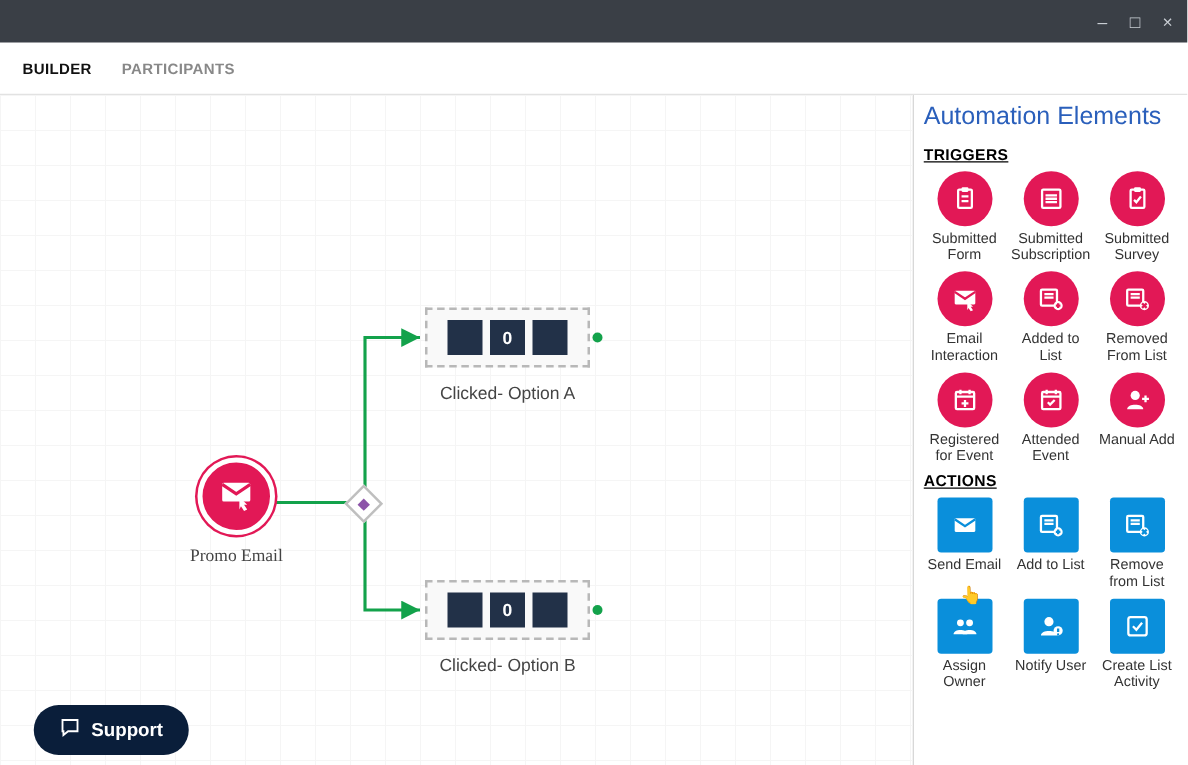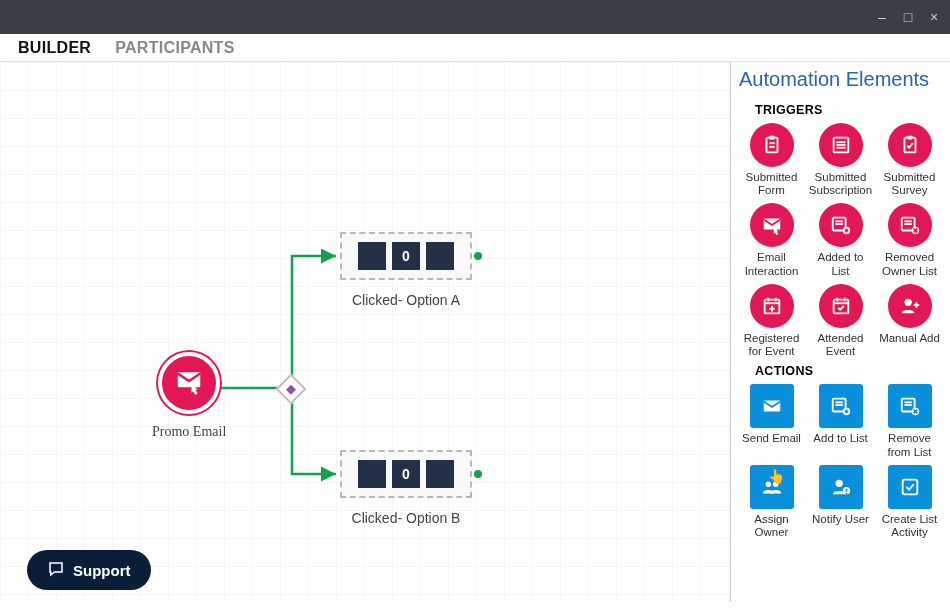--- a/index.html
+++ b/index.html
@@ -3,39 +3,39 @@
 <meta charset="utf-8">
 <style>
   * { box-sizing: border-box; margin: 0; padding: 0; }
   html, body { width: 950px; height: 612px; font-family: 'Segoe UI', Arial, sans-serif; background: #fff; overflow: hidden; }
   .titlebar {
     height: 34px; background: #3a3f46; display: flex; justify-content: flex-end; align-items: center;
     padding-right: 8px; gap: 10px;
   }
   .titlebar span { color: #c8cdd3; font-size: 14px; cursor: pointer; display: inline-flex; align-items: center; justify-content: center; width:16px; height:16px; }
   .tabs {
-    height: 28px; border-bottom: 1px solid #e2e2e2; display:flex; align-items:center; gap:24px; padding-left:18px;
-    font-size:16px; letter-spacing:.3px; color:#555;
+    height: 42px; border-bottom: 1px solid #e2e2e2; display:flex; align-items:center; gap:24px; padding-left:18px;
+    font-size:12px; letter-spacing:.3px; color:#555;
   }
   .tabs .tab { font-weight:600; color:#888; cursor:pointer; }
   .tabs .tab.active { color:#111; font-weight:700; }
   .main { display:flex; height: calc(612px - 34px - 38px); }
   .canvas {
     flex:1; position:relative;
     background-color:#fff;
     background-image:
       linear-gradient(#f5f5f5 1px, transparent 1px),
       linear-gradient(90deg, #f5f5f5 1px, transparent 1px);
     background-size: 28px 28px;
   }
   .sidepanel {
     width:220px; border-left:1px solid #ccc; padding:4px 8px 24px 8px; overflow-y:auto;
   }
   .panel-title { color:#2a5fbb; font-size:20px; padding:2px 0 8px 0; }
-  .section-label { font-weight:700; font-size:12.5px; margin:4px 0 6px 16px; letter-spacing:.3px; }
+  .section-label { font-weight:700; font-size:12.5px; margin:4px 0 6px 0; letter-spacing:.3px;text-decoration:underline; }
   .el-grid { display:grid; grid-template-columns:repeat(3, 1fr); gap:6px 4px; margin-bottom:6px; }
   .el-item { display:flex; flex-direction:column; align-items:center; text-align:center; font-size:11.5px; color:#333; line-height:1.15; cursor:grab; }
   .el-icon { width:44px; height:44px; border-radius:50%; display:flex; align-items:center; justify-content:center; margin-bottom:4px; }
   .el-icon.pink { background:#e21856; }
   .el-icon.blue { background:#0a8fdb; border-radius:3px; width:44px; height:44px; }
   .el-icon svg { width:22px; height:22px; }
 
   
   .trigger-node { position:absolute; left:152px; top:290px; text-align:center;font-family:Liberation Serif, serif; }
   .trigger-circle { width:62px; height:62px; border-radius:50%; background:#e21856; border:4px solid #fff; box-shadow:0 0 0 2px #e21856; display:flex; align-items:center; justify-content:center; margin:0 auto; cursor:move; }
@@ -261,21 +261,21 @@
             </svg>
           </div>
           <div>Added to List</div>
         </div>
         <div class="el-item">
           <div class="el-icon pink" style="color: rgb(226, 24, 86);">
             <svg>
               <use href="#i-list-remove"></use>
             </svg>
           </div>
-          <div>Removed Owner List</div>
+          <div>Removed From List</div>
         </div>
         <div class="el-item">
           <div class="el-icon pink" style="color: rgb(226, 24, 86);">
             <svg>
               <use href="#i-calendar-plus"></use>
             </svg>
           </div>
           <div>Registered for Event</div>
         </div>
         <div class="el-item">

